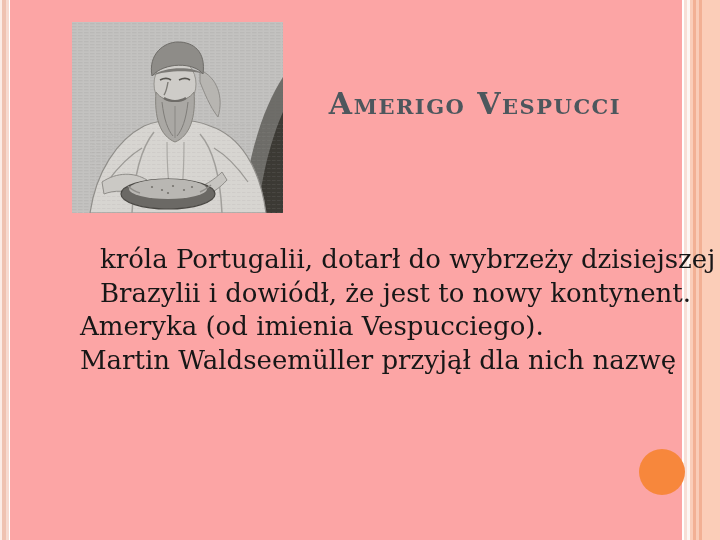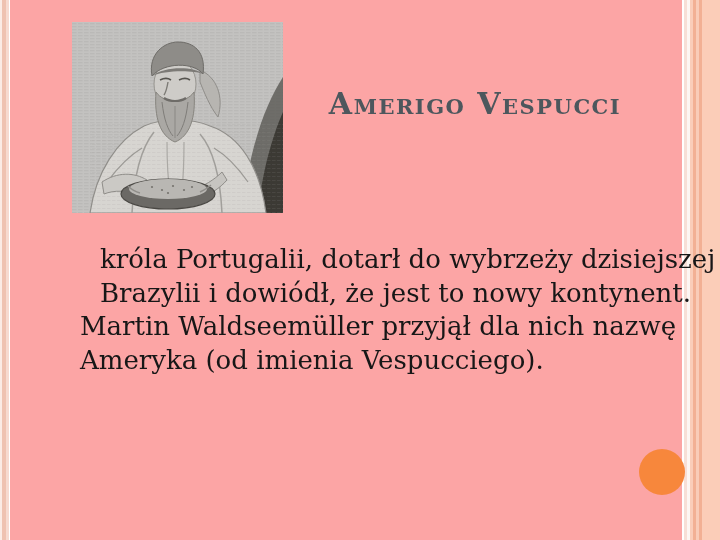--- a/index.html
+++ b/index.html
@@ -143,19 +143,19 @@
       <path d="M56,164 C60,168 64,170 68,171" fill="none" stroke="#8F8D89" stroke-width="1.4"></path>
       <path d="M128,170 C132,168 136,166 139,163" fill="none" stroke="#8F8D89" stroke-width="1.4"></path>
     </svg>
   </div>
 
   <h1 class="title">Amerigo Vespucci</h1>
 
   <div class="body-text">
     <div class="line p1-cont">króla Portugalii, dotarł do wybrzeży dzisiejszej</div>
     <div class="line p1-cont">Brazylii i dowiódł, że jest to nowy kontynent.</div>
+    <div class="line p2-cont">Ameryka (od imienia Vespucciego).</div>
     <div class="line p2-cont">Martin Waldseemüller przyjął dla nich nazwę</div>
-    <div class="line p2-cont">Ameryka (od imienia Vespucciego).</div>
   </div>
 
   <div class="accent-circle"></div>
 
 </div>
 
 </body></html>

